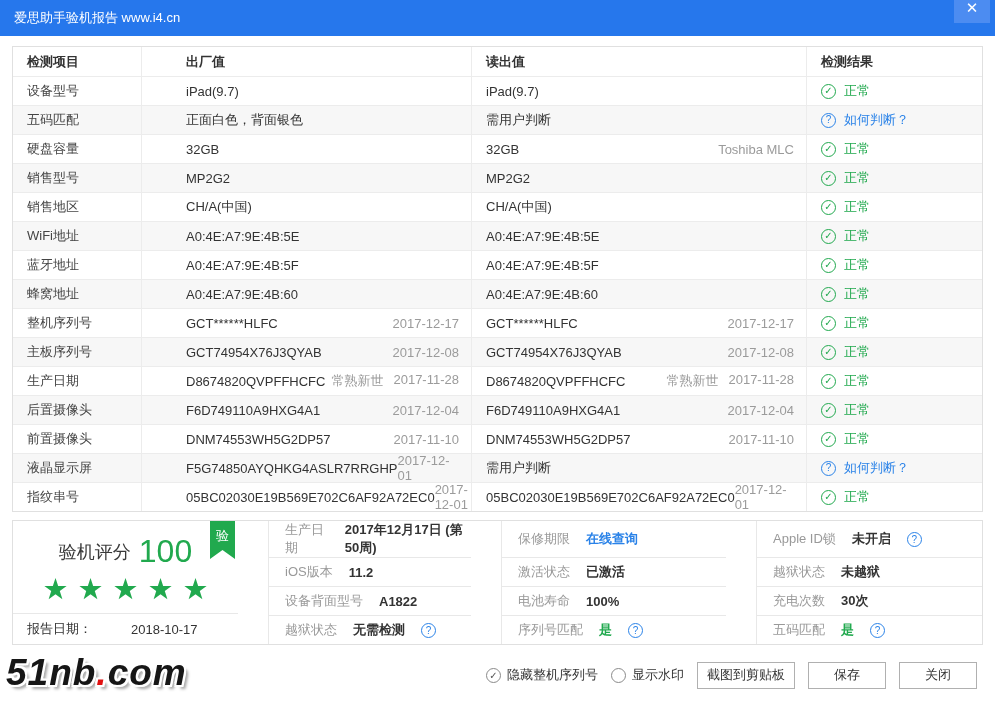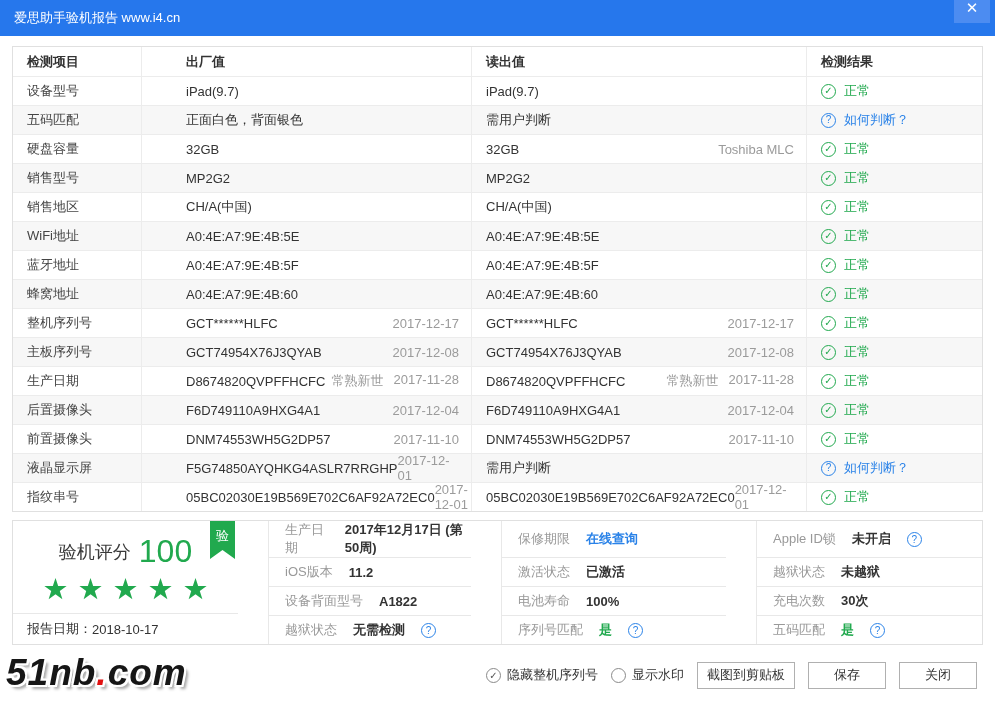--- a/index.html
+++ b/index.html
@@ -43,21 +43,21 @@
   .score-box { width:225px; position:relative; display:flex; flex-direction:column; }
   .score-line { display:flex; align-items:center; justify-content:center; gap:8px; margin-top:12px; }
   .score-title { font-size:18px; color:#3a3a3a; }
   .score-value { font-size:32px; color:#21a94e; }
   .stars { text-align:center; color:#21a94e; font-size:29px; letter-spacing:9px;
     margin-top:2px; flex:1; padding-left:9px; }
   .score-badge { position:absolute; top:0; right:3px; width:25px; height:38px; background:#21a94e;
     color:#fff; font-size:13px; text-align:center; padding-top:6px;
     clip-path:polygon(0 0,100% 0,100% 100%,50% 76%,0 100%); }
   .date-row { height:31px; border-top:1px solid #e8e8e8; display:flex; align-items:center;
-    padding-left:14px; font-size:13px; color:#333; }
+    padding-left:14px; font-size:13px; color:#333;gap:39px; }
 
   .info-grid { flex:1; display:grid; grid-template-columns:233px 255px 1fr;
     grid-template-rows:repeat(4,1fr); }
   .info-cell { border-left:1px solid #e8e8e8; display:flex; align-items:center; gap:16px;
     padding-left:16px; font-size:13px;margin-left:30px; }
   .info-cell:nth-child(n+4) { border-top:1px solid #e8e8e8; }
   .info-label { color:#999; }
   .info-value { color:#333; font-weight:bold; }
   .info-value.link { color:#2b83e8; cursor:pointer; }
   .info-value.green { color:#21a94e; }

